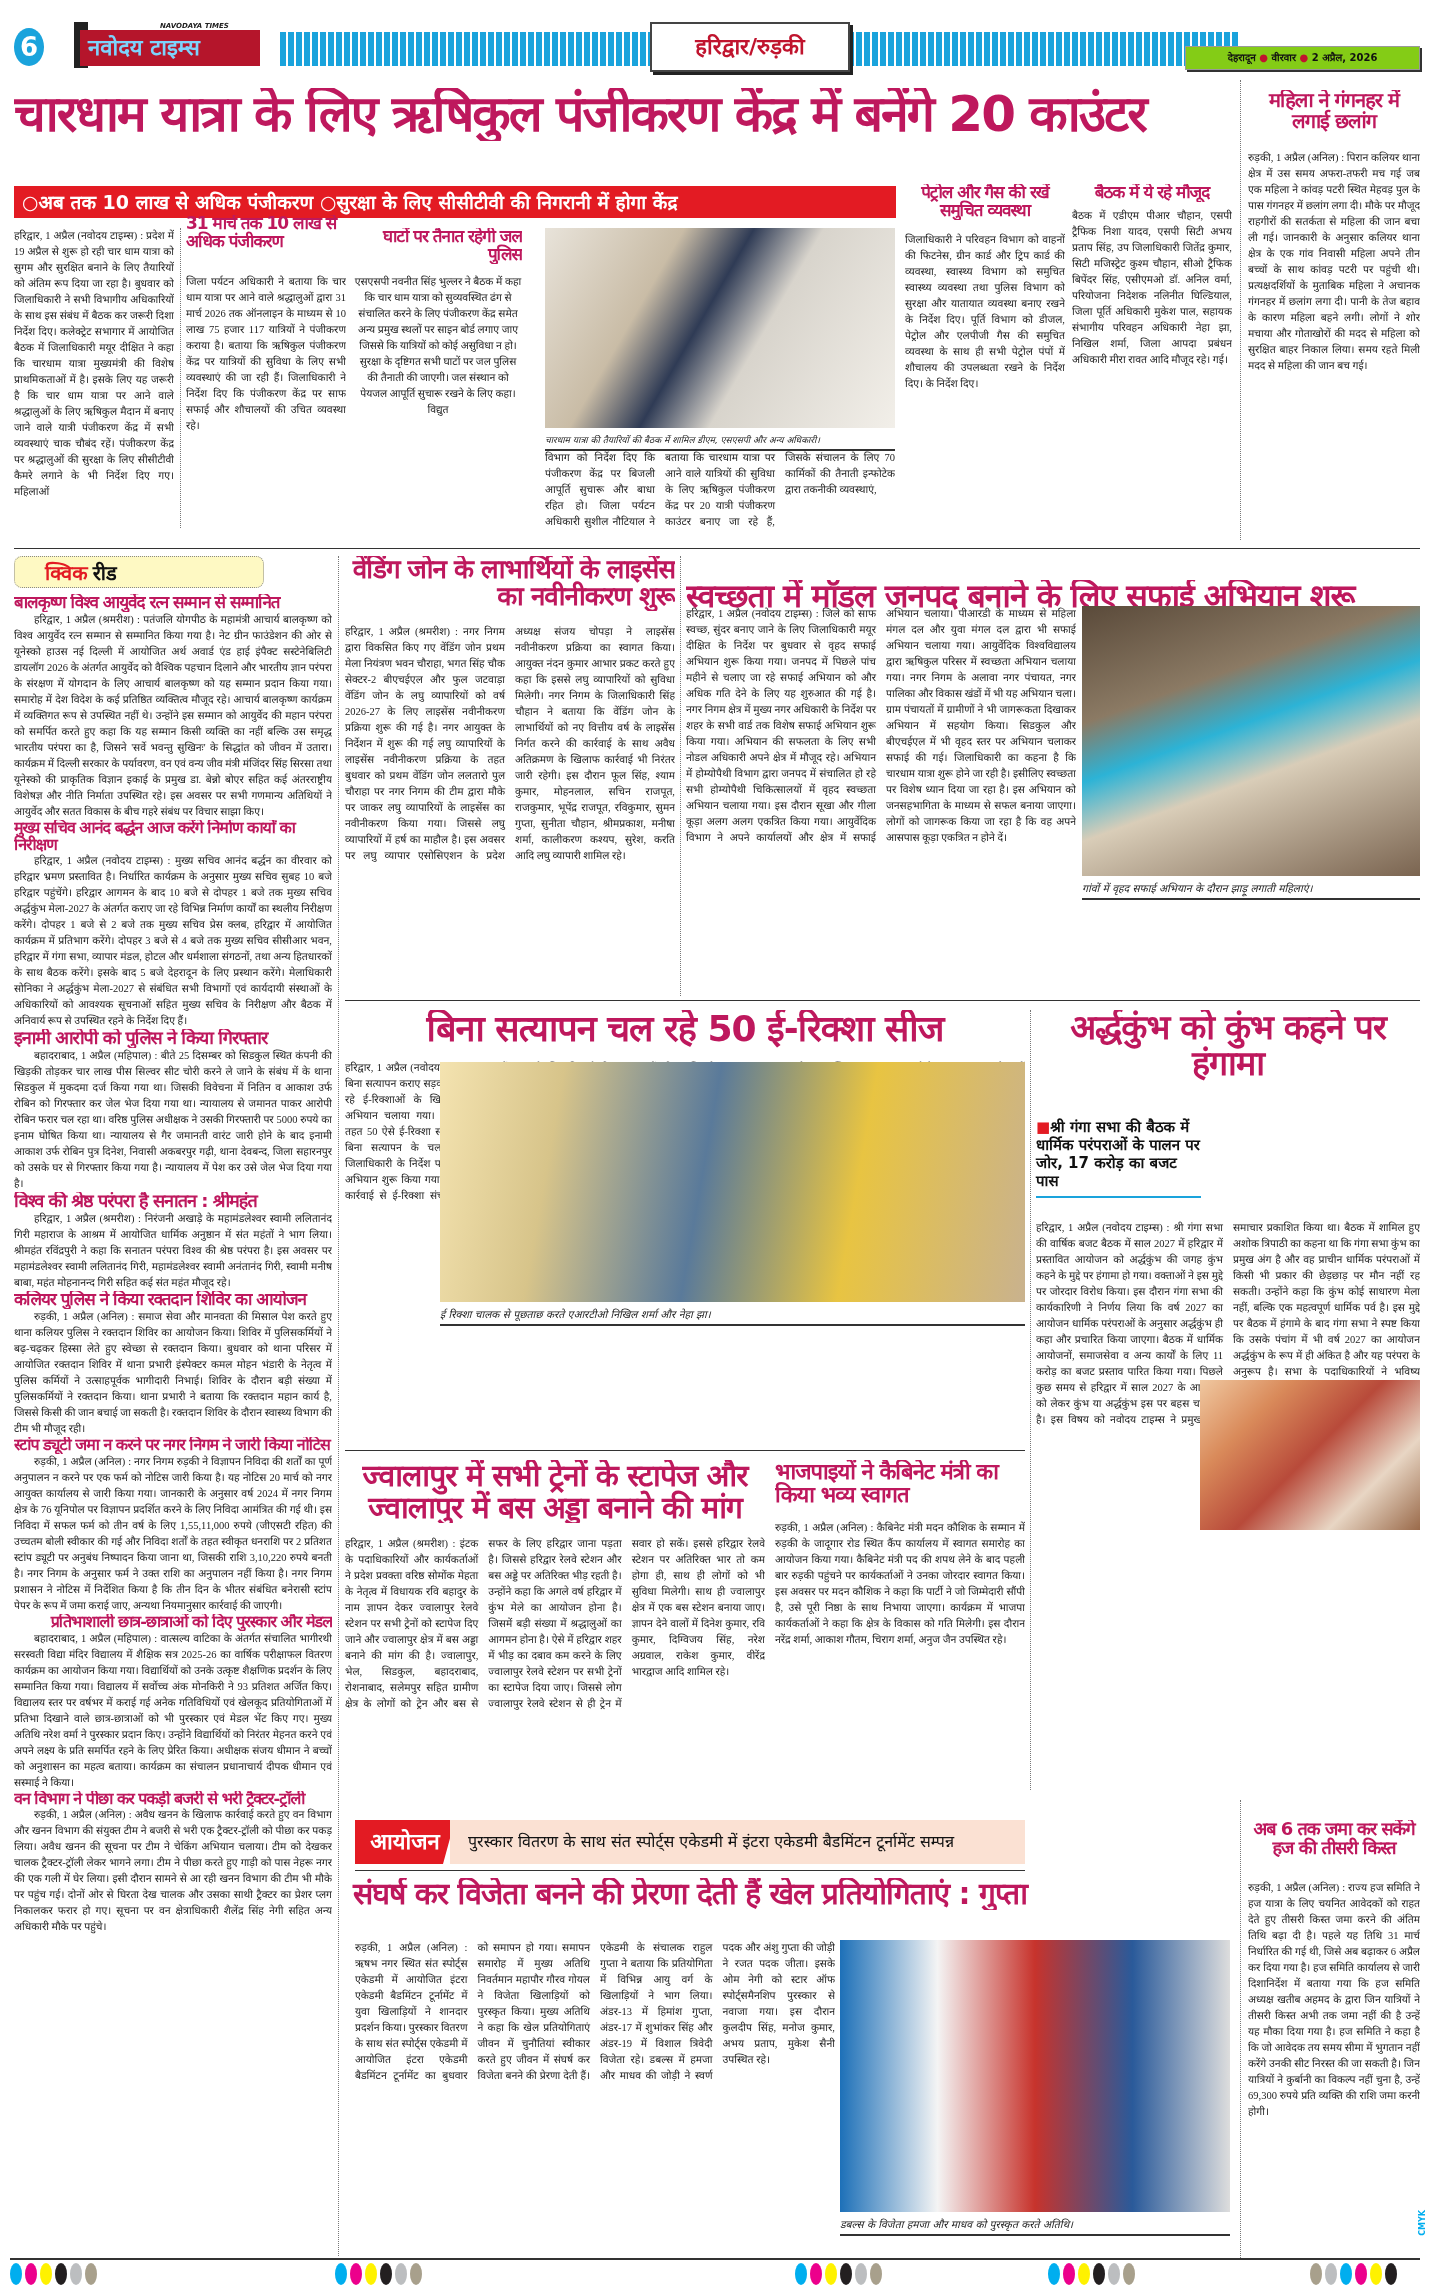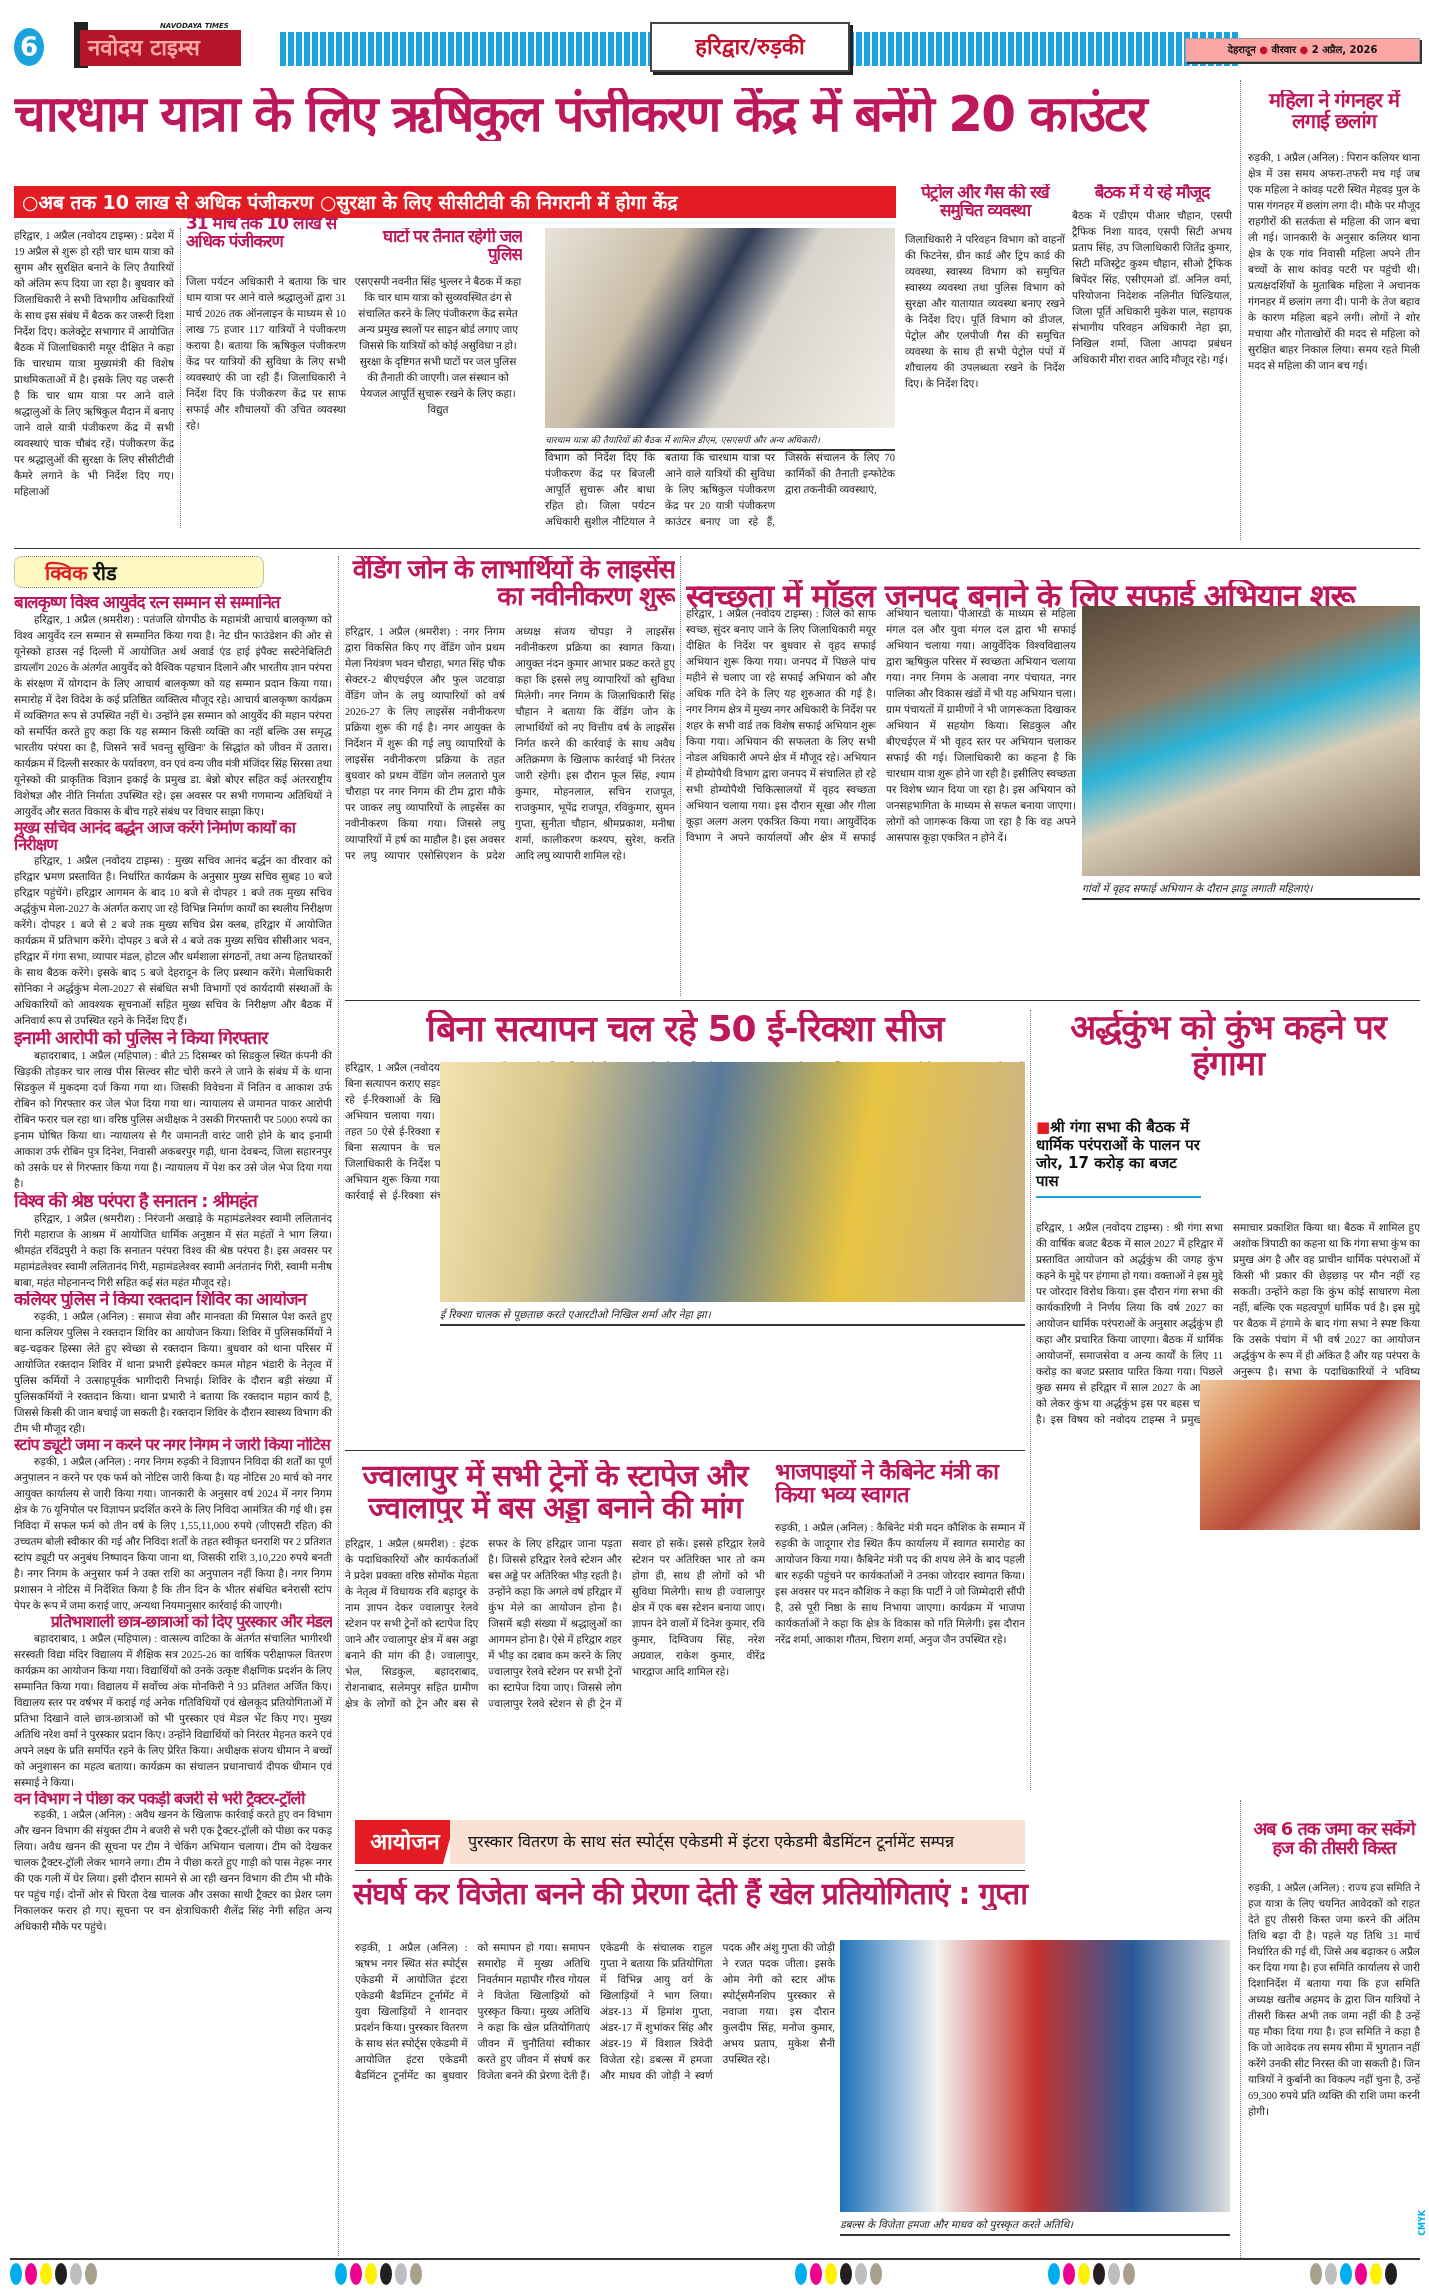--- a/index.html
+++ b/index.html
@@ -6,25 +6,25 @@
 body{width:1429px;height:2295px;background:#fff;font-family:"DejaVu Sans",sans-serif;color:#111;position:relative;overflow:hidden}
 .abs{position:absolute}
 .txt{font-family:Liberation Serif, serif;font-size:10.5px;line-height:16px;color:#222;text-align:justify;overflow:hidden}
 .hl{font-family:"DejaVu Sans",sans-serif;font-weight:bold;color:#be185d;line-height:1.05;letter-spacing:-1px;overflow:hidden}
 .photo{background:linear-gradient(135deg,#9a8f86,#5e6a74 40%,#c7b39a 70%,#7a6b5c);overflow:hidden}
 .caption{font-style:italic;font-size:10.5px;color:#222;border-bottom:2px solid #333;padding:3px 0}
 .rule-v{position:absolute;border-left:1px dotted #777}
 .rule-h{position:absolute;border-top:1px solid #333}
 
 .pg-num{left:14px;top:28px;width:30px;height:38px;border-radius:50%;background:#1aa3dc;color:#fff;font-weight:bold;font-size:26px;text-align:center;line-height:38px}
-.masthead{left:80px;top:30px;width:161px;height:36px;background:#b5152b;color:#fca5a5;font-weight:bold;font-size:22px;line-height:36px;padding-left:8px}
+.masthead{left:80px;top:30px;width:180px;height:36px;background:#b5152b;color:#7dd3fc;font-weight:bold;font-size:22px;line-height:36px;padding-left:8px}
 .mast-small{left:160px;top:22px;font-size:7px;font-weight:bold;font-style:italic;color:#222}
 .stripe{left:280px;top:32px;width:960px;height:34px;background:repeating-linear-gradient(90deg,#1aa3dc 0 6px,#fff 6px 8px)}
 .section-tag{left:650px;top:22px;width:200px;height:50px;background:#fff;border:2px solid #444;box-shadow:3px 3px 0 #222;color:#c0142e;font-weight:bold;font-size:22px;text-align:center;line-height:46px}
-.dateline{left:1185px;top:38px;width:235px;height:24px;background:#fca5a5;border:1px solid #999;box-shadow:2px 2px 0 #333;font-size:10px;font-weight:bold;line-height:22px;text-align:center}
+.dateline{left:1185px;top:46px;width:235px;height:24px;background:#84cc16;border:1px solid #999;box-shadow:2px 2px 0 #333;font-size:10px;font-weight:bold;line-height:22px;text-align:center}
 .dateline .dot{color:#c0142e}
 .redbar{background:#e31b23;color:#fff;font-weight:bold;font-size:19px;line-height:32px;padding-left:8px;white-space:nowrap;overflow:hidden}
 .quick-box{border:1px dotted #888;border-radius:8px;background:#fef9c3}
 .aayojan-tag{background:#e31b23;color:#fff;font-weight:bold;font-size:22px;text-align:center;line-height:44px}
 .aayojan-bar{background:#fbe1d3;font-size:16px;line-height:44px;padding-left:18px;white-space:nowrap;overflow:hidden}
 .cmyk{position:absolute;top:2263px;display:flex;gap:3px}
 .cmyk span{width:12px;height:22px;border-radius:50%}
 </style>
 </head>
 <body>

